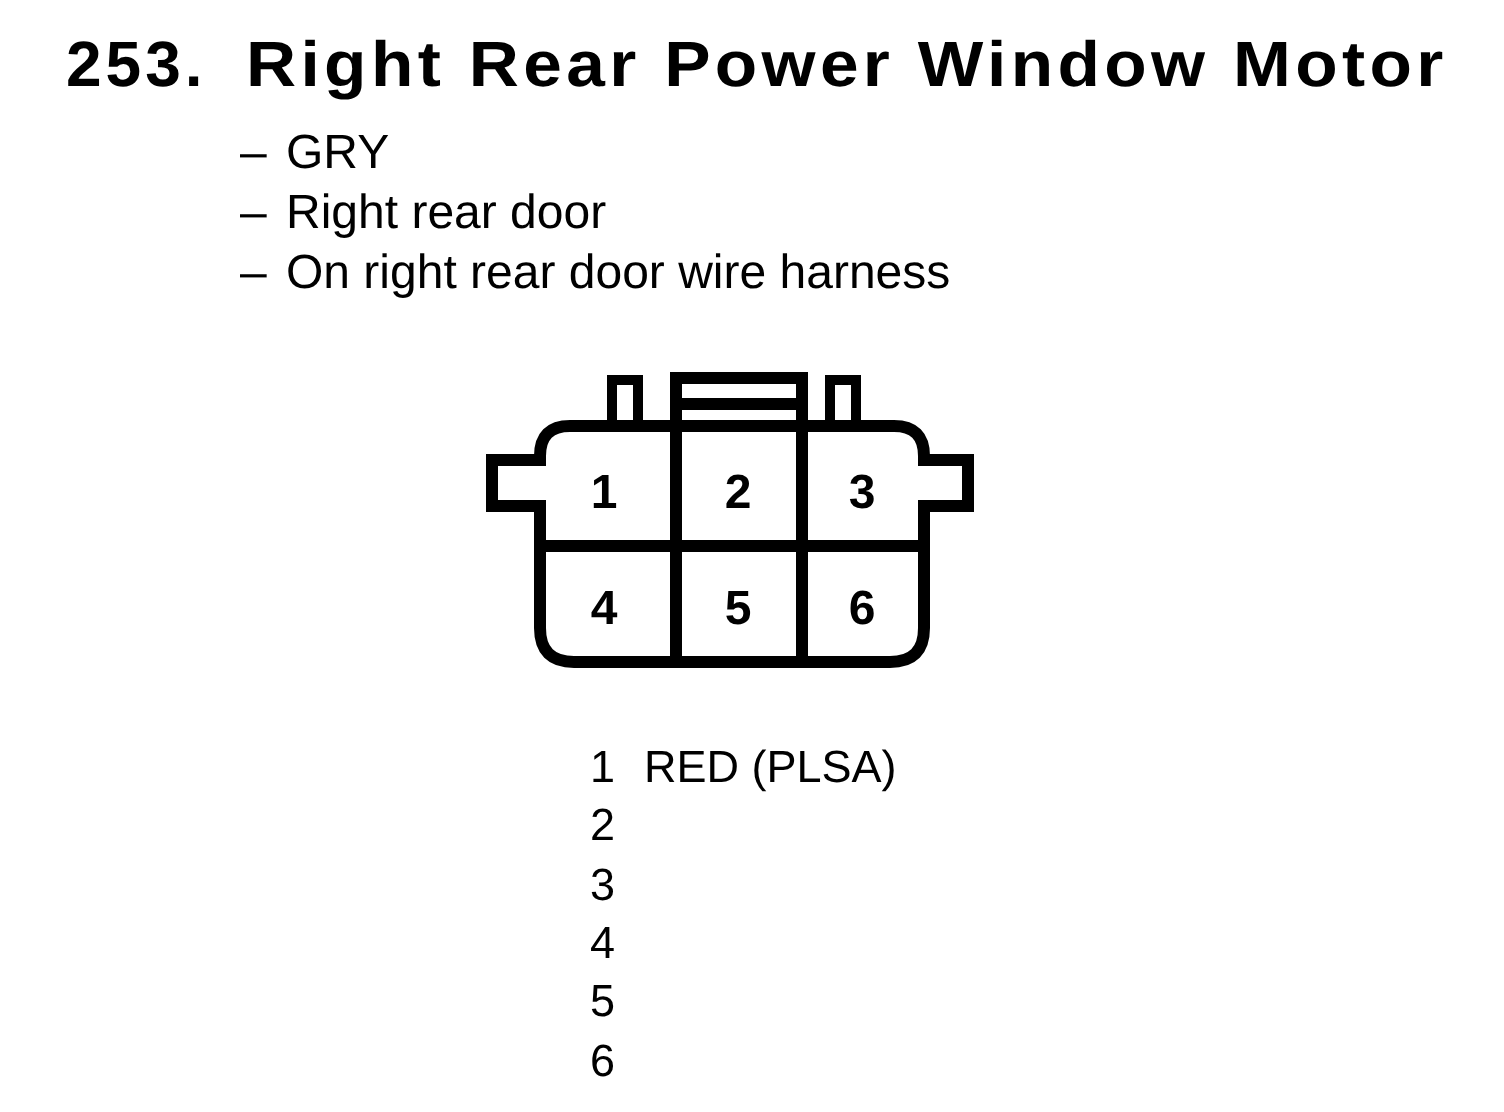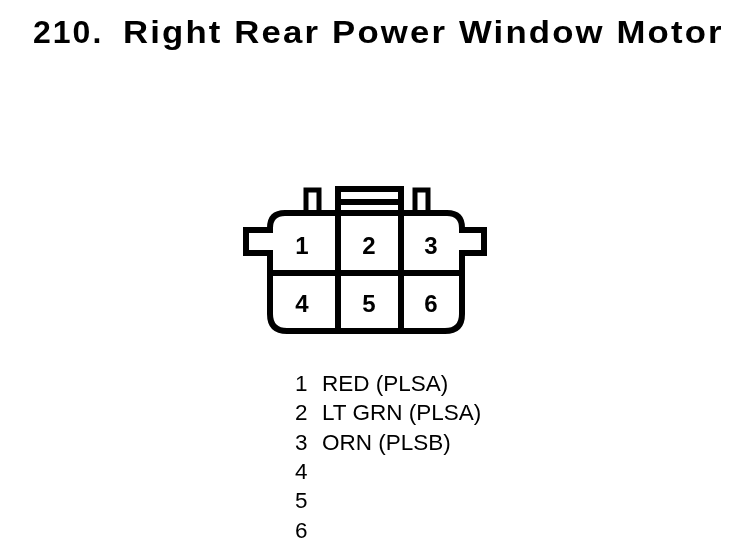--- a/index.html
+++ b/index.html
@@ -80,23 +80,34 @@
     display: inline-block;
     width: 27px;
     flex: 0 0 27px;
   }
 </style>
 </head>
 <body>
 
 <div class="page">
 
-  <span class="fig-num">210.</span>
+  <span class="fig-num">253.</span>
   <span class="fig-title">Right Rear Power Window Motor</span>
 
+  <div class="details">
+    <div class="detail-line">
+      <span class="dash">–</span><span>GRY</span>
+    </div>
+    <div class="detail-line">
+      <span class="dash">–</span><span>Right rear door</span>
+    </div>
+    <div class="detail-line">
+      <span class="dash">–</span><span>On right rear door wire harness</span>
+    </div>
+  </div>
 
   <svg class="connector-svg" viewBox="238 180 254 162" xmlns="http://www.w3.org/2000/svg">
 
     <path d="M 338 213 L 338 189 L 401 189 L 401 213" fill="#ffffff" stroke="#000000" stroke-width="6"></path>
     <line x1="338" y1="202" x2="401" y2="202" stroke="#000000" stroke-width="6"></line>
 
     <path d="M 306 213 L 306 190 L 319 190 L 319 213" fill="#ffffff" stroke="#000000" stroke-width="5"></path>
     <path d="M 415 213 L 415 190 L 428 190 L 428 213" fill="#ffffff" stroke="#000000" stroke-width="5"></path>
 
     <path d="M 285 213 H 447 Q 462 213 462 228 V 230 H 484 V 253 H 462 V 314 Q 462 331 445 331 H 287 Q 270 331 270 314 V 253 H 246 V 230 H 270 V 228 Q 270 213 285 213 Z" fill="#ffffff" stroke="#000000" stroke-width="6"></path>
@@ -113,25 +124,23 @@
     <text x="431" y="312" text-anchor="middle">6</text>
   </svg>
 
   <div class="pins">
     <div class="pin-row">
       <span class="pin-num">1</span>
         <span class="pin-label">RED (PLSA)</span>
     </div>
     <div class="pin-row">
       <span class="pin-num">2</span>
-        <span class="pin-label">LT GRN (PLSA)</span>
     </div>
     <div class="pin-row">
       <span class="pin-num">3</span>
-        <span class="pin-label">ORN (PLSB)</span>
     </div>
     <div class="pin-row">
       <span class="pin-num">4</span>
     </div>
     <div class="pin-row">
       <span class="pin-num">5</span>
     </div>
     <div class="pin-row">
       <span class="pin-num">6</span>
     </div>

